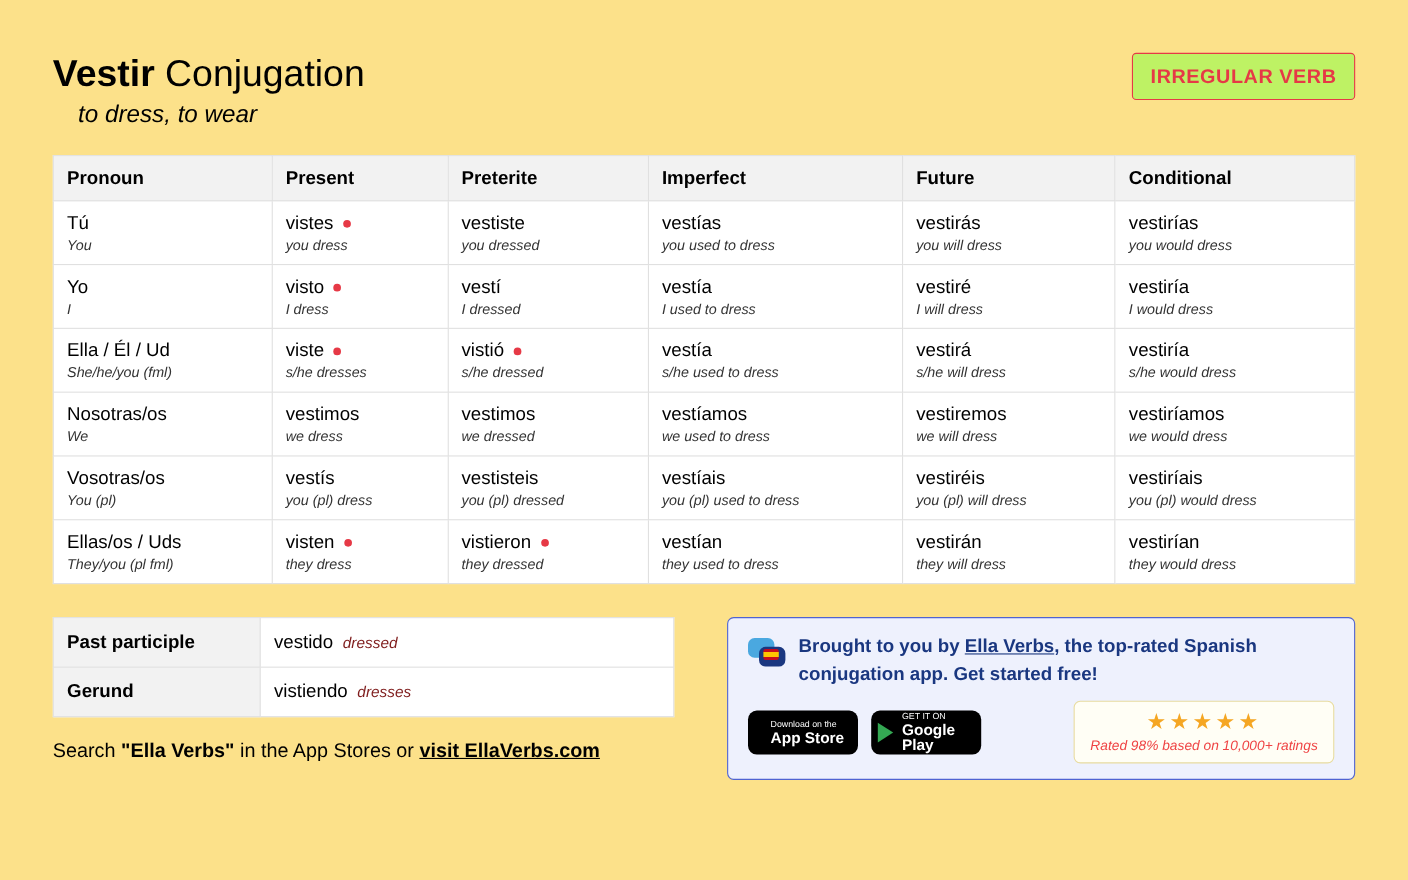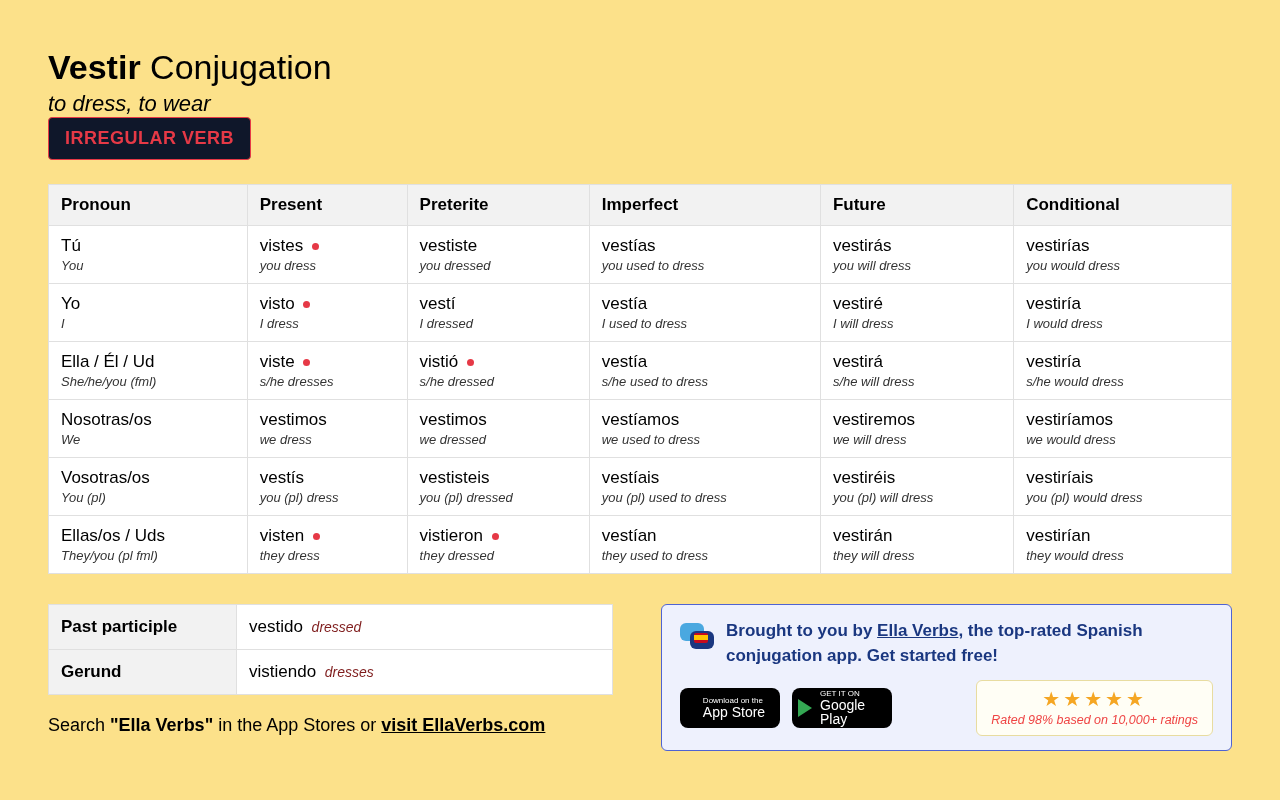--- a/index.html
+++ b/index.html
@@ -6,38 +6,38 @@
   body {
     background: #fce18a;
     font-family: "Avenir Next", "Segoe UI", -apple-system, Helvetica, Arial, sans-serif;
     width: 1280px;
     height: 800px;
     padding: 48px;
     color: #000;
   }
   .header-row {
     display: flex;
-    justify-content: flex-start;
+    justify-content: space-between;
     align-items: flex-start;
-    flex-direction: column;
   }
   .title {
     font-size: 34px;
     font-weight: 400;
   }
   .title .verb {
     font-weight: 700;
   }
   .subtitle {
     font-size: 22px;
     font-style: italic;
     margin-top: 4px;
+    margin-left: 23px;
   }
   .badge {
-    background: #0f172a;
+    background: #bef264;
     border: 1px solid #e63946;
     color: #e63946;
     font-weight: 700;
     letter-spacing: 0.5px;
     padding: 10px 16px;
     border-radius: 4px;
     font-size: 18px;
   }
   .conj-table {
     width: 100%;
@@ -154,21 +154,21 @@
     align-items: center;
   }
   .store-btn {
     background:#000; color:#fff; border-radius:8px; width:100px; height:40px;
     display:flex; align-items:center; justify-content:center; gap:8px;
     cursor:pointer; padding: 0 6px;
   }
   .store-btn .icon { font-size: 20px; line-height:1; }
   .store-btn .txt { display:flex; flex-direction:column; line-height:1; }
   .store-btn .small { font-size: 8px; }
-  .store-btn .big { font-size: 14px; font-weight:400; }
+  .store-btn .big { font-size: 14px; font-weight:700; }
   .play-tri {
     width: 0; height: 0;
     border-left: 14px solid #34a853;
     border-top: 9px solid transparent;
     border-bottom: 9px solid transparent;
   }
   .rating-box {
     margin-left: auto;
     background:#fffef5;
     border:1px solid #e8dca0;

